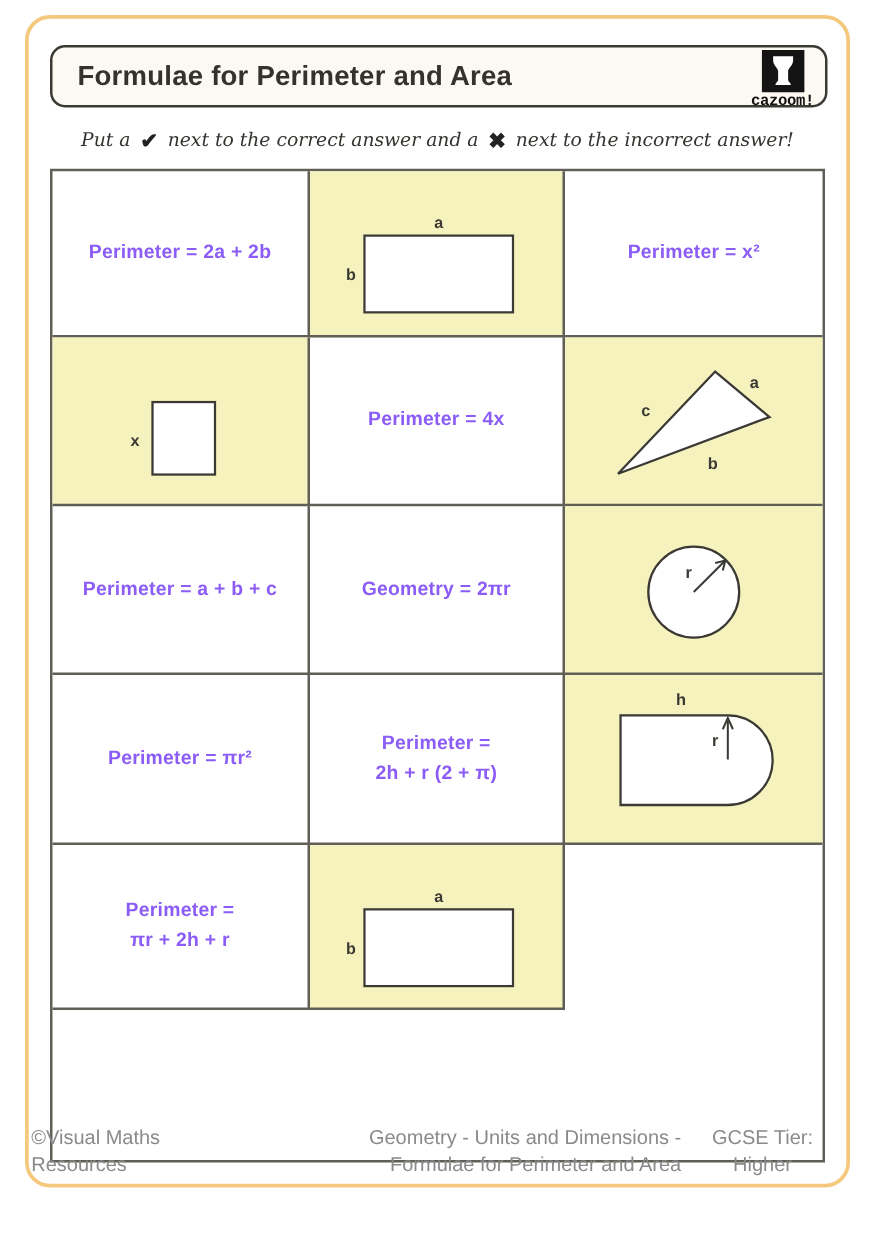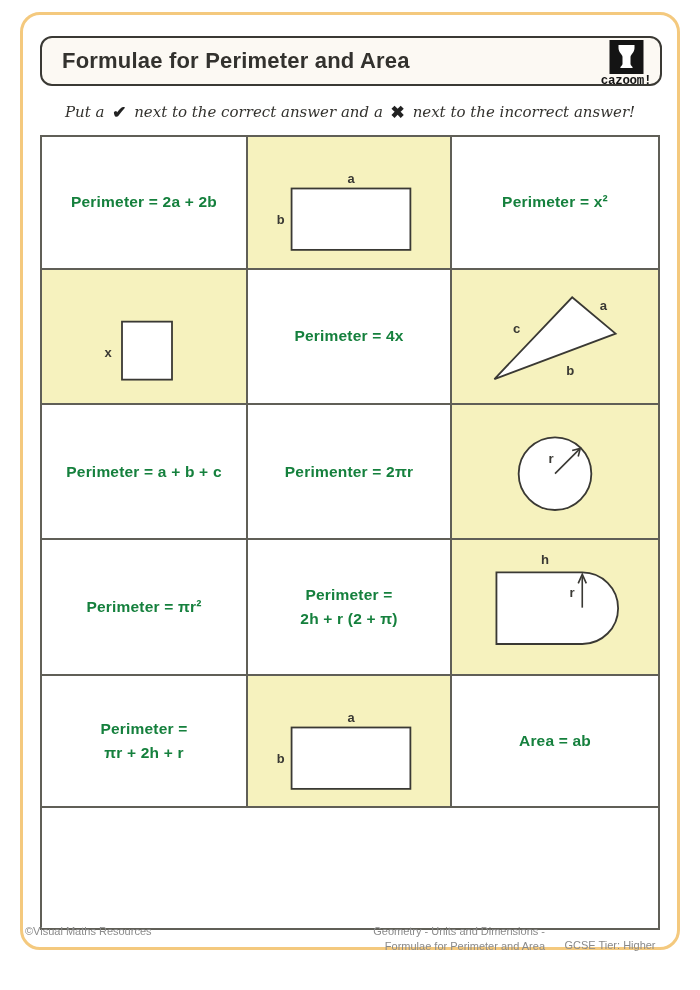--- a/index.html
+++ b/index.html
@@ -43,37 +43,37 @@
     grid-template-rows:repeat(6,1fr);
     border:2px solid #605F57; background:#fff;
   }
   .cell{
     border-right:2px solid #605F57; border-bottom:2px solid #605F57;
     display:flex; flex-direction:column; align-items:center; justify-content:center;
   }
   .cell:nth-child(3n){ border-right:none; }
   .cell:nth-child(n+16){ border-bottom:none; }
   .formula{
-    font-weight:bold; font-size:15.5px; color:#15803d; text-align:center;
+    font-weight:bold; font-size:15.5px; color:#8b5cf6; text-align:center;
     line-height:1.55; letter-spacing:.2px;
   }
   .shape-cell{ background:#F6F2BE; padding:0; }
   .shape-cell svg{ width:100%; height:100%; display:block; }
 
   .shape-stroke{ fill:#ffffff; stroke:#3A3934; stroke-width:1.8; }
   .arrow-line{ stroke:#3A3934; stroke-width:1.6; fill:none; }
   svg text{
     font-family:"Liberation Sans", sans-serif; font-size:13px; font-weight:600;
     fill:#3A3934; text-anchor:middle;
   }
 
   .footer{
-    position:absolute; left:25px; top:924px; width:650px;
+    position:absolute; left:25px; top:900px; width:650px;
     display:flex; align-items:flex-start;
-    font-size:11px; color:#8A8A8A; line-height:1.4;
+    font-size:16px; color:#8A8A8A; line-height:1.4;
   }
   .footer-left{ width:180px; text-align:left; }
   .footer-center{ flex:1; text-align:right; }
   .footer-right{ width:130px; text-align:center; align-self:flex-end; padding-bottom:1px; }
   .footer a{ color:#8495AC; text-decoration:underline; }
 </style>
 </head>
 <body>
 
 <div class="page-border"></div>
@@ -125,21 +125,21 @@
       <text x="150" y="40">a</text>
       <text x="64" y="62">c</text>
       <text x="117" y="104">b</text>
     </svg>
   </div>
   <div class="cell formula">
     <div>Perimeter = a + b + c</div>
   </div>
 
   <div class="cell formula">
-    <div>Perimenter = 2πr</div>
+    <div>Geometry = 2πr</div>
   </div>
   <div class="cell shape-cell">
     <svg viewBox="0 0 204 132">
       <circle class="shape-stroke" cx="102" cy="68" r="36"></circle>
       <line class="arrow-line" x1="102" y1="68" x2="126" y2="44"></line>
       <polyline class="arrow-line" points="119,45 127,43 125,51"></polyline>
       <text x="98" y="57">r</text>
     </svg>
   </div>
   <div class="cell formula">
@@ -164,23 +164,20 @@
     <div>πr + 2h + r</div>
   </div>
 
   <div class="cell shape-cell">
     <svg viewBox="0 0 204 132">
       <rect class="shape-stroke" x="44" y="52" width="120" height="62"></rect>
       <text x="104" y="46">a</text>
       <text x="33" y="88">b</text>
     </svg>
   </div>
-  <div class="cell formula">
-    <div>Area = ab</div>
-  </div>
 
 </div>
 
 <footer class="footer">
   <div class="footer-left">
     <div>©Visual Maths Resources</div>
   </div>
   <div class="footer-center">
     <div>Geometry - Units and Dimensions -</div>
     <div>Formulae for Perimeter and Area</div>

